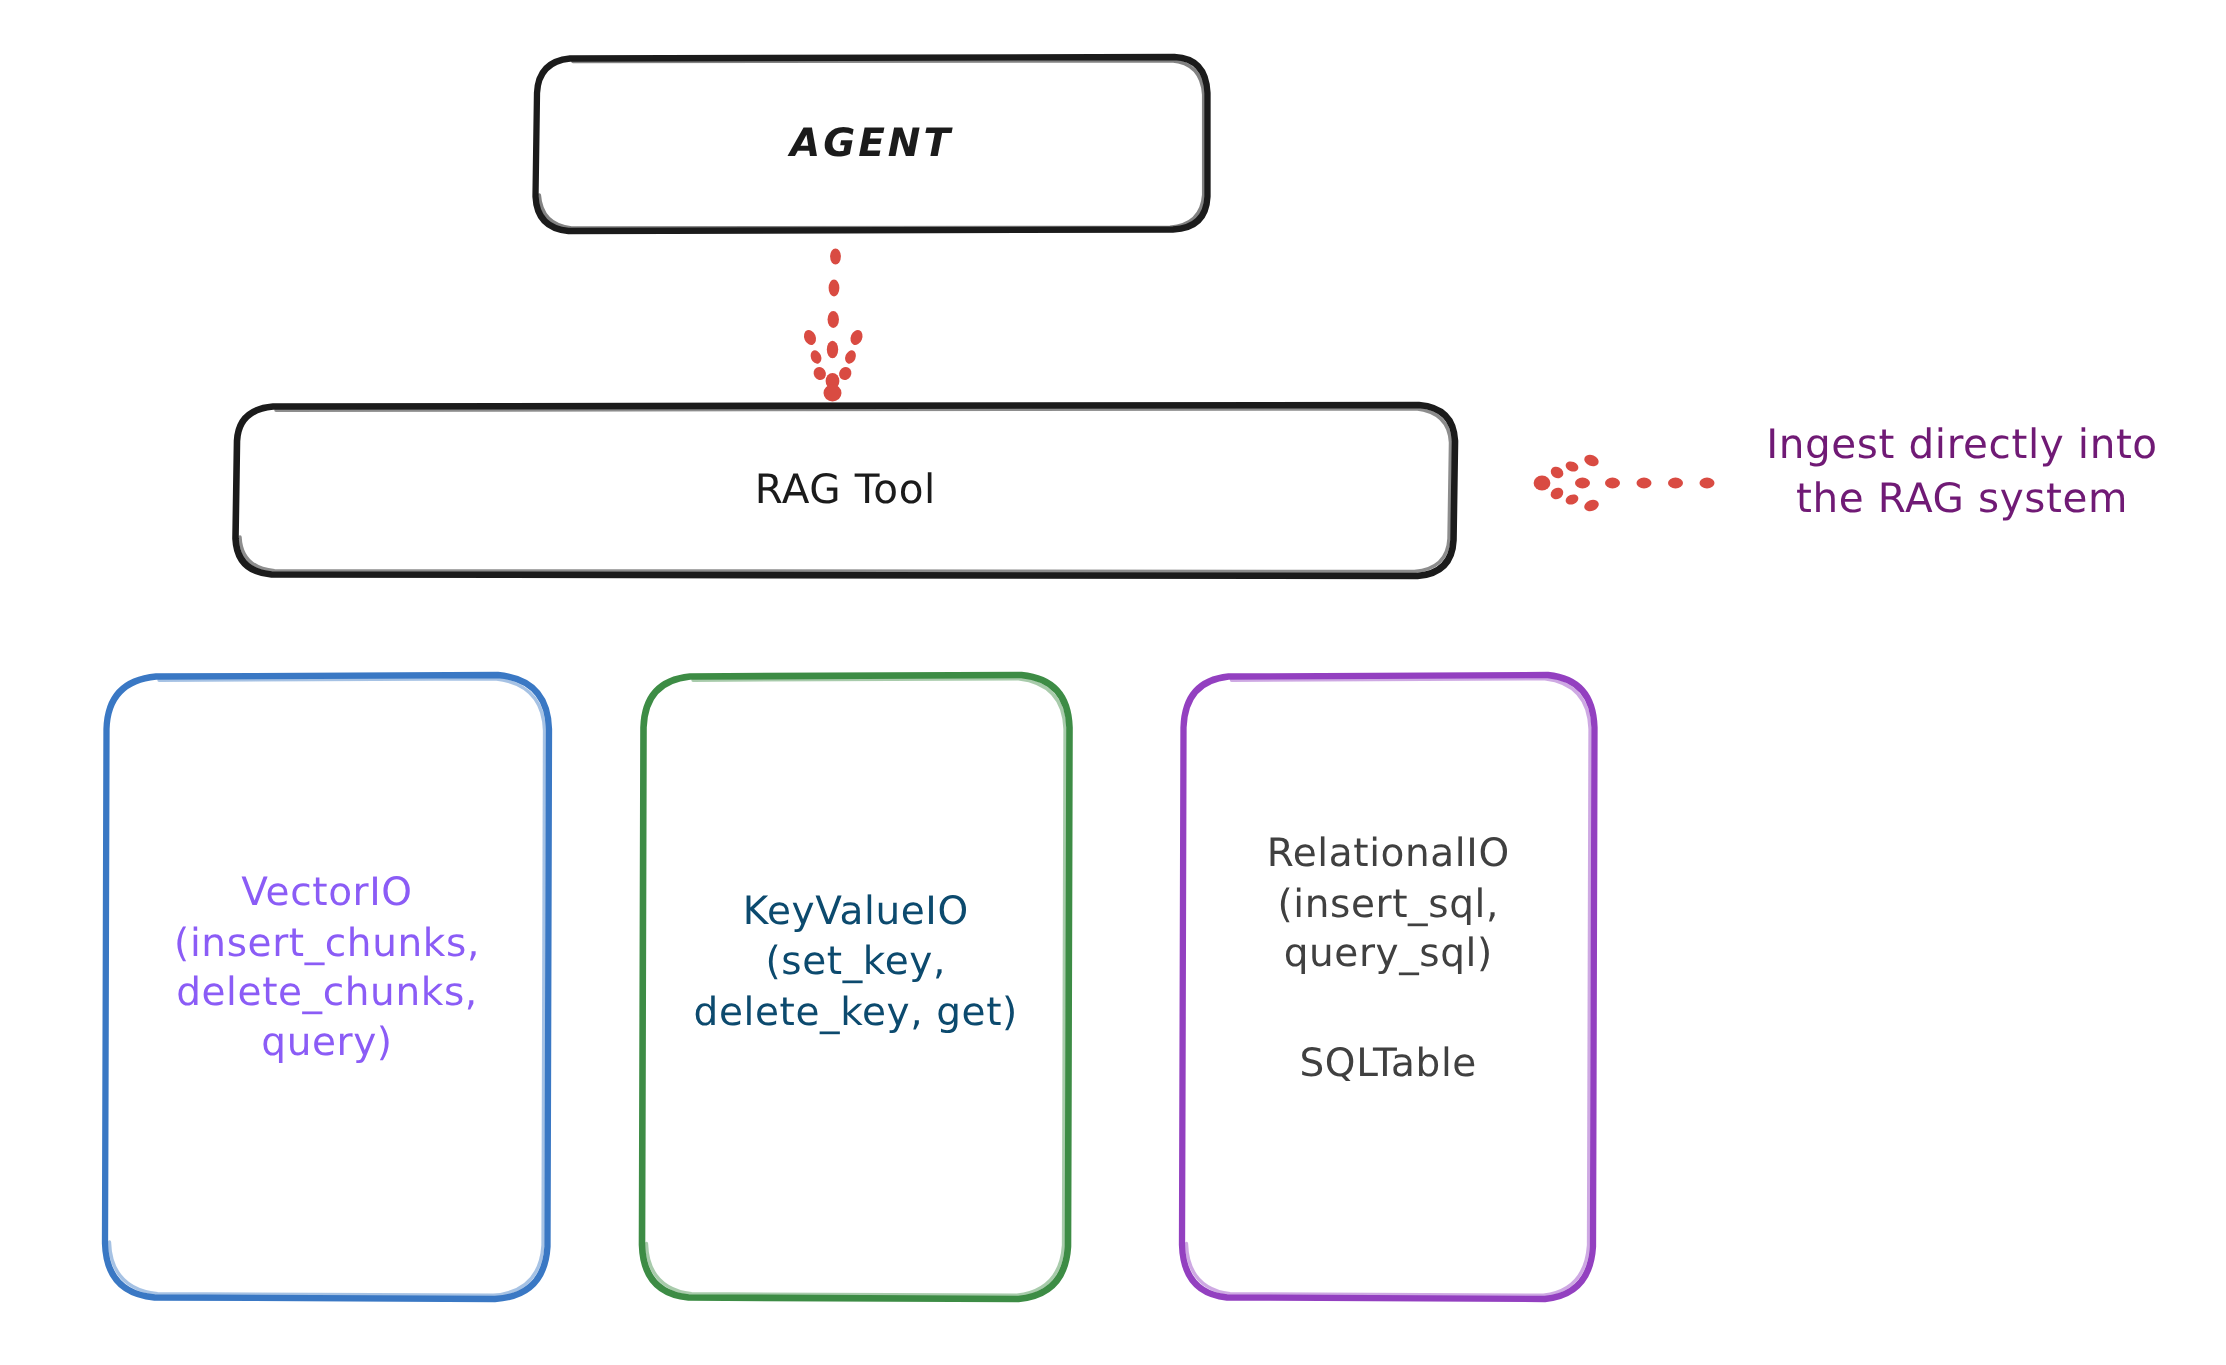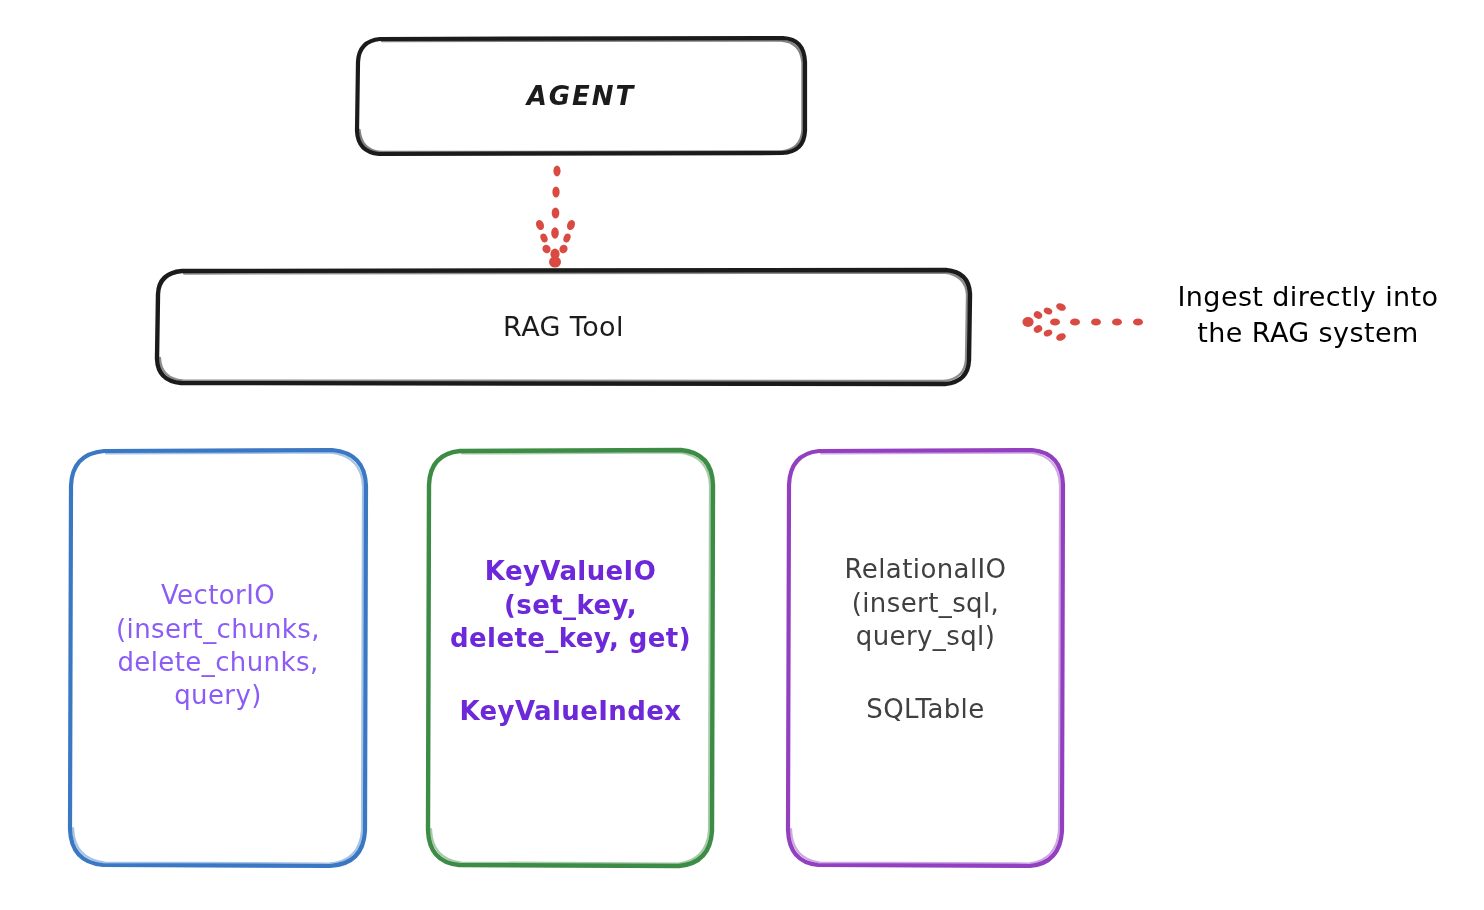--- a/index.html
+++ b/index.html
@@ -86,36 +86,36 @@
   }
   .store-sub {
     font-size: 26px;
     font-weight: 500;
     letter-spacing: 0.5px;
     margin-top: 40px;
   }
   #vector-node .store-title,
   #vector-node .store-sub { color: #8b5cf6; }
   #keyvalue-node .store-title,
-  #keyvalue-node .store-sub { color: #6d28d9; font-weight: bold; }
+  #keyvalue-node .store-sub { color: #0c4a6e; }
   #relational-node .store-title,
   #relational-node .store-sub { color: #404040; }
 
   
   #vector-node .stack { transform: translateY(-12px); }
   #keyvalue-node .stack { transform: translateY(-16px); }
   #relational-node .stack { transform: translateY(-18px); }
 
   
   #ingest-annotation {
     position: absolute;
     left: 1148px;
     top: 279px;
     width: 320px;
-    color: #000000;
+    color: #701a75;
     font-size: 27px;
     line-height: 1.32;
     text-align: center;
     white-space: pre-line;
     letter-spacing: 0.4px;
     font-weight: 500;
   }
 
   svg.sketch {
     position: absolute;
@@ -219,21 +219,20 @@
 delete_chunks,
 query)</div>
     </div>
   </div>
 
   <div class="node" id="keyvalue-node">
     <div class="stack">
       <div class="label store-title">KeyValueIO
 (set_key,
 delete_key, get)</div>
-      <div class="label store-sub">KeyValueIndex</div>
     </div>
   </div>
 
   <div class="node" id="relational-node">
     <div class="stack">
       <div class="label store-title">RelationalIO
 (insert_sql,
 query_sql)</div>
       <div class="label store-sub">SQLTable</div>
     </div>

